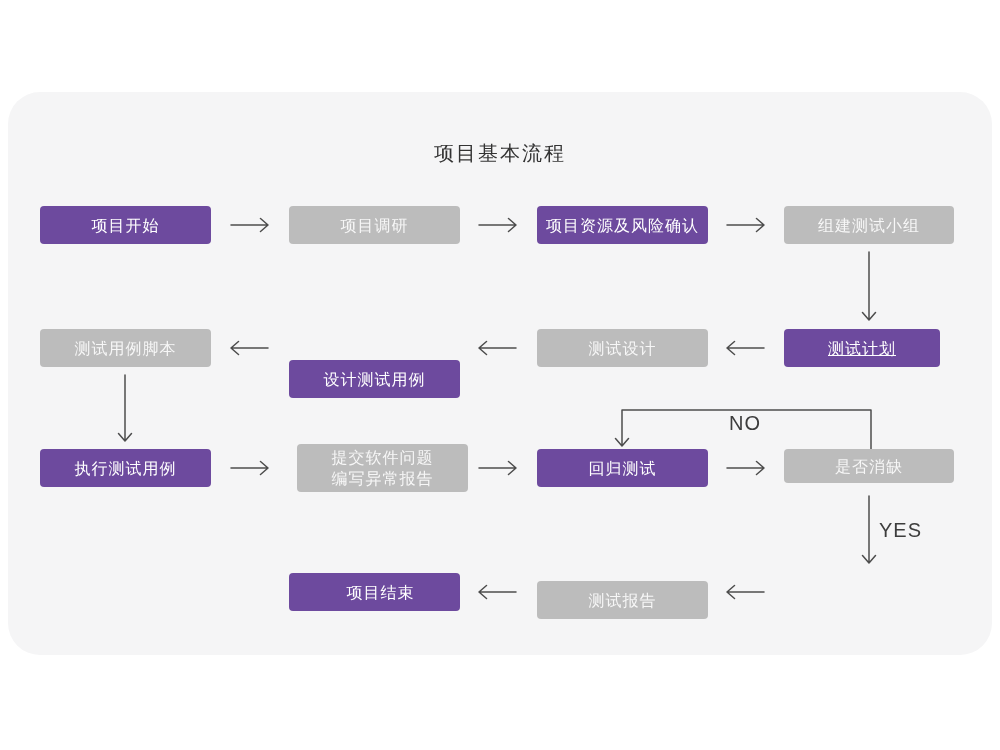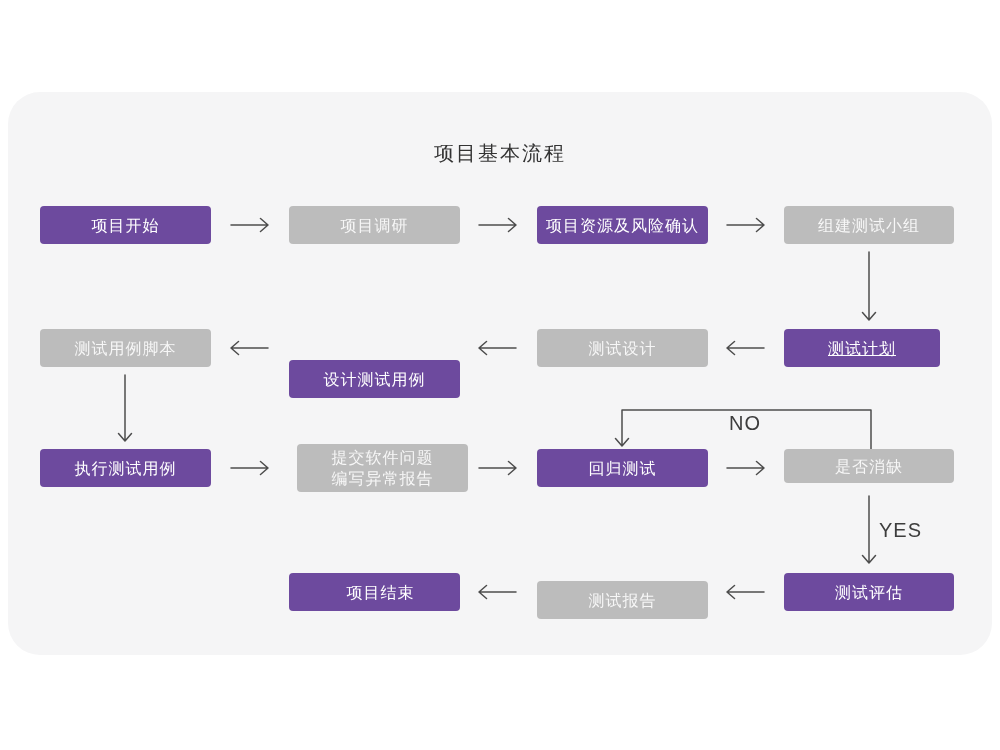--- a/index.html
+++ b/index.html
@@ -144,23 +144,20 @@
     <span>提交软件问题</span>
     <span>编写异常报告</span>
   </div>
   <div class="node primary" style="left:537px; top:449px; width:171px; height:38px;">
     <span>回归测试</span>
   </div>
   <div class="node secondary" style="left:784px; top:449px; width:170px; height:34px;">
     <span>是否消缺</span>
   </div>
 
-  <div class="node primary" style="left:784px; top:573px; width:170px; height:38px;">
-    <span>测试评估</span>
-  </div>
   <div class="node secondary" style="left:537px; top:573px; width:171px; height:38px;margin-top:8px;">
     <span>测试报告</span>
   </div>
   <div class="node primary" style="left:289px; top:573px; width:171px; height:38px;padding-left:12px;">
     <span>项目结束</span>
   </div>
 
 </div>
 
 </body></html>

